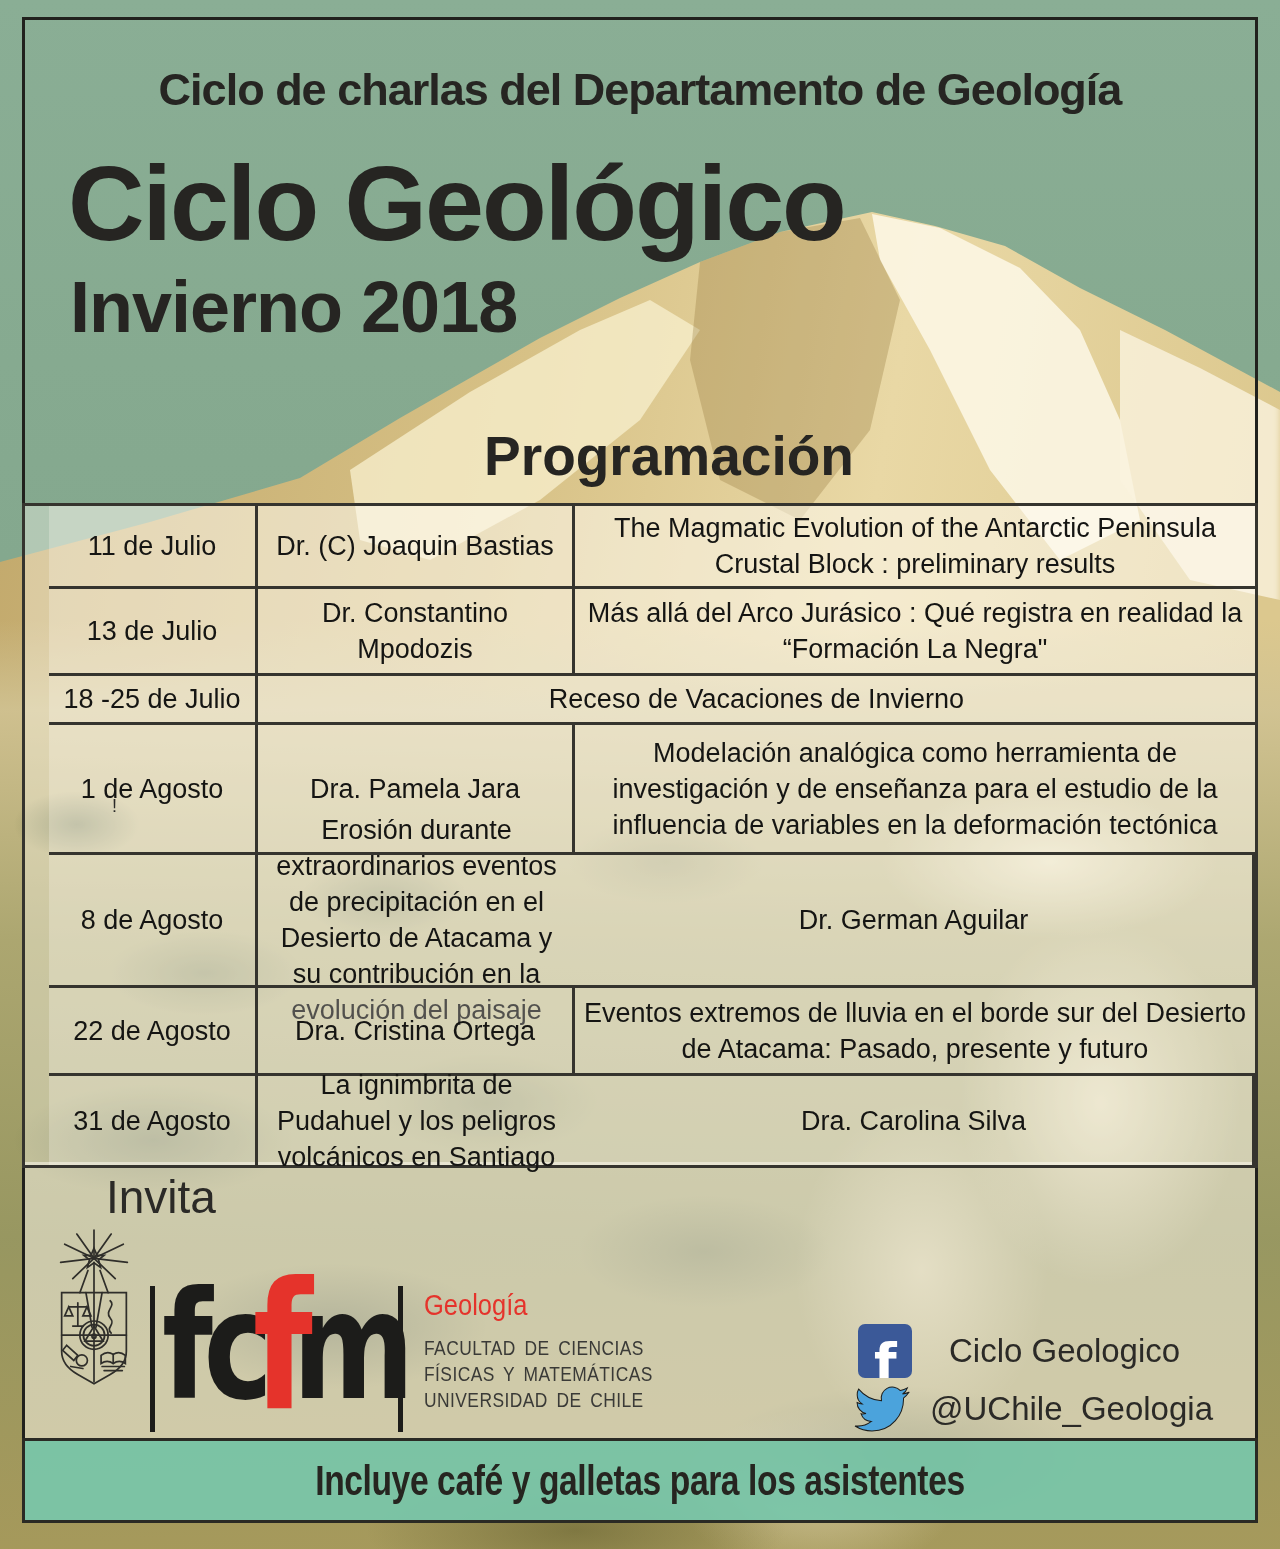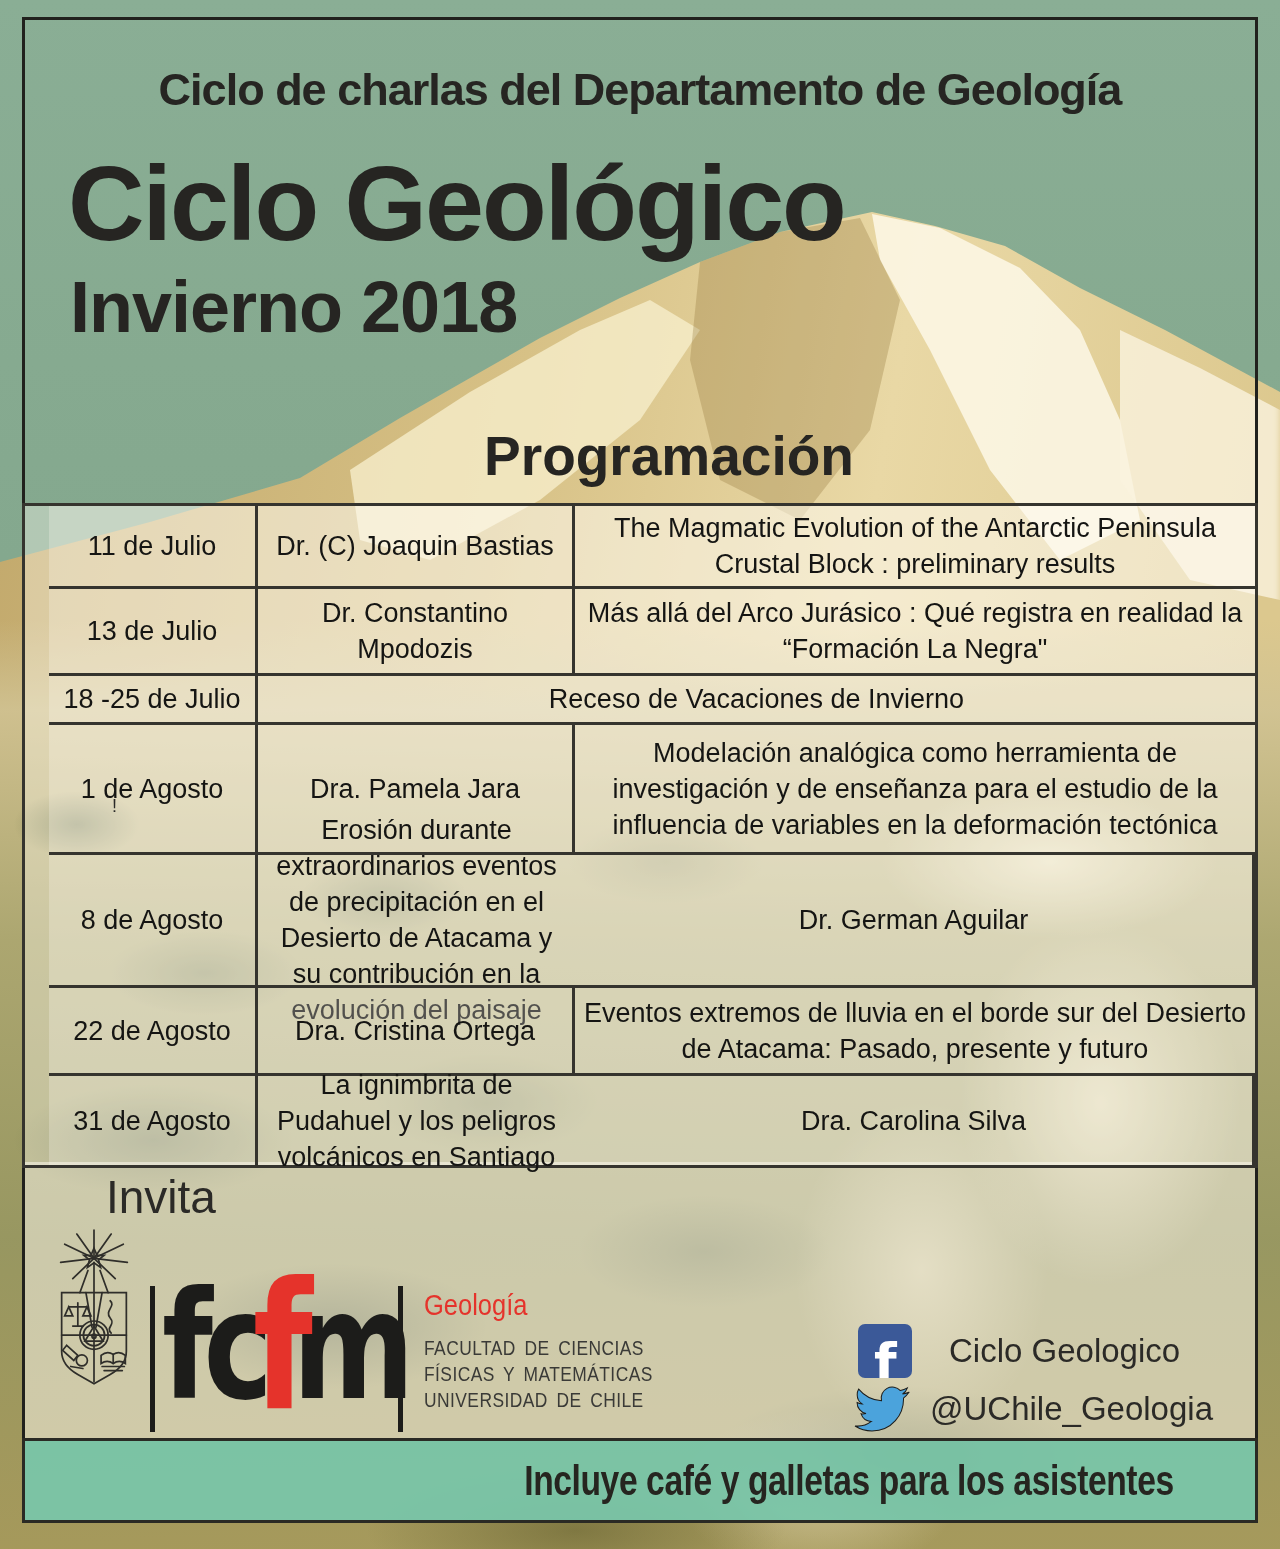--- a/index.html
+++ b/index.html
@@ -97,21 +97,21 @@
   .fb-icon{width:54px;height:54px;border-radius:7px;background:#3b5998;overflow:hidden;
     position:relative;flex:0 0 auto;}
   .fb-icon span{position:absolute;bottom:-10px;left:16px;color:#fff;
     font-family:"DejaVu Sans",sans-serif;font-weight:bold;font-size:52px;line-height:52px;}
   .tw-icon{width:64px;height:54px;flex:0 0 auto;}
   .soc-label{font-size:33px;color:#2b2a27;margin-left:37px;white-space:nowrap;}
   .tw-row .soc-label{margin-left:16px;}
 
   
   .banner{left:22px;top:1438px;width:1236px;height:85px;background:rgba(120,198,170,.93);
-    border:3px solid #2a2a24;display:flex;align-items:center;justify-content:flex-end;}
+    border:3px solid #2a2a24;display:flex;align-items:center;justify-content:center;}
   .banner-text{display:inline-block;transform:scaleX(.8);font-weight:bold;font-size:42px;
     color:#262520;letter-spacing:-.5px;white-space:nowrap;}
 </style>
 </head>
 <body>
 
 <div class="poster">
 
   <div class="abs sky"></div>
   <div class="abs mountain"></div>

